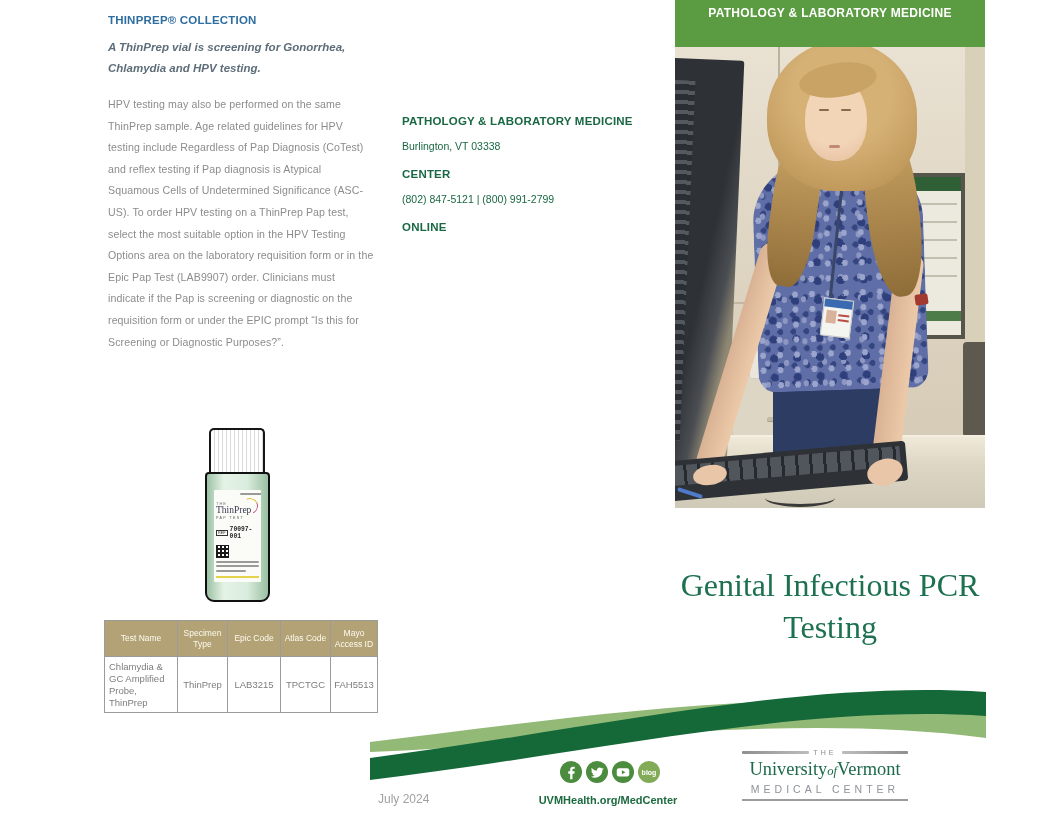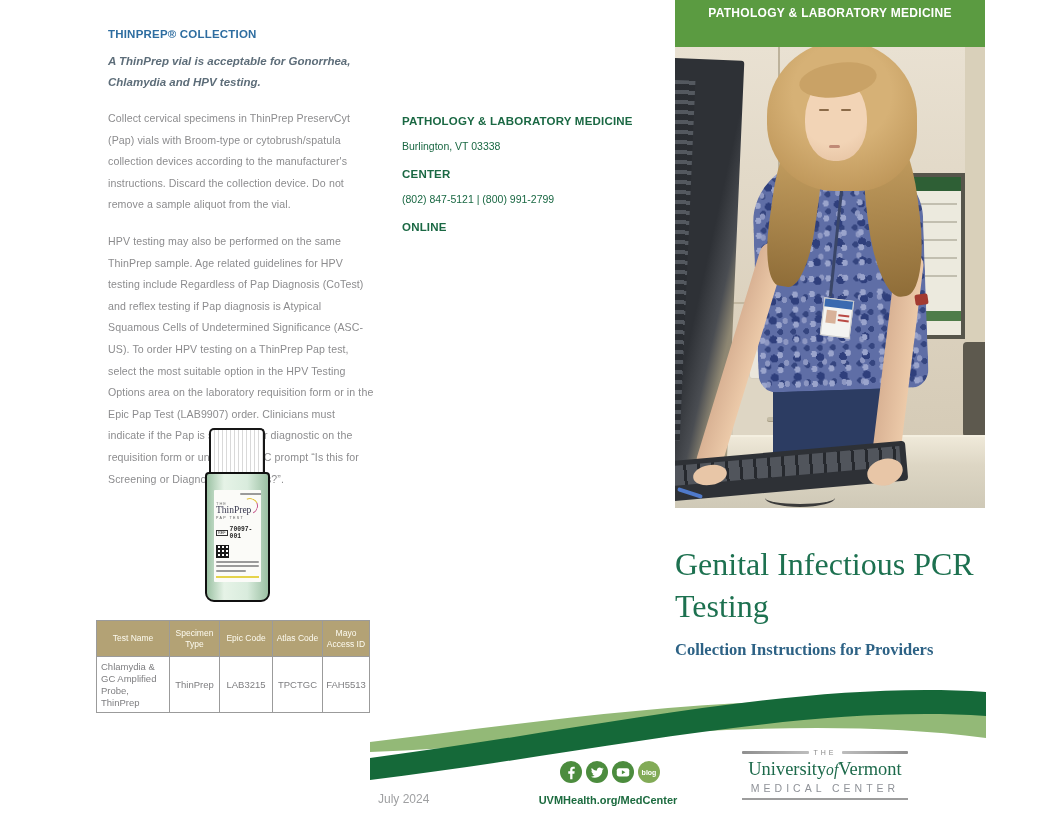--- a/index.html
+++ b/index.html
@@ -1,21 +1,21 @@
 <!DOCTYPE html>
 <html><head>
 <meta charset="utf-8">
 <style>
   * { margin:0; padding:0; box-sizing:border-box; }
   html,body { width:1056px; height:816px; background:#ffffff; font-family:"Liberation Sans", sans-serif; }
   .page { position:relative; width:1056px; height:816px; background:#fff; overflow:hidden; }
 
   
   .left-col { position:absolute; left:108px; top:14px; width:268px; }
-  .lc-heading { color:#2e6da0; font-size:11.5px; font-weight:bold; letter-spacing:.2px;margin-top:14px; }
+  .lc-heading { color:#2e6da0; font-size:11.5px; font-weight:bold; letter-spacing:.2px; }
   .lc-subhead { margin-top:11px; color:#5d6d79; font-size:11.5px; font-weight:bold; font-style:italic; line-height:21px; width:250px; }
   .lc-para { margin-top:15px; color:#8c8c8e; font-size:10.6px; line-height:21.6px; width:266px; letter-spacing:.1px; }
 
   
   .vial { position:absolute; left:203px; top:428px; width:69px; height:174px; }
   .vial-cap { position:absolute; left:6px; top:0; width:56px; height:46px; border:2px solid #161616; border-bottom:none; border-radius:5px 5px 2px 2px;
     background:repeating-linear-gradient(90deg,#ffffff 0 3px,#d9d9d9 3px 4px); }
   .vial-body { position:absolute; left:2px; top:44px; width:65px; height:130px; border:2px solid #101010; border-radius:4px 4px 9px 9px;
     background:linear-gradient(90deg,#9cc2a4 0,#e6f3e7 28%,#d9ecdd 66%,#9bc0a3 100%); }
   .vial-label { position:absolute; left:7px; top:16px; width:47px; height:92px; background:#fbfbf8; border-radius:1px; padding:2px 2px; overflow:hidden; }
@@ -28,21 +28,21 @@
   .vl-refnum { font-family:"Liberation Mono", monospace; font-size:6.3px; font-weight:bold; color:#1d1d1d; }
   .vl-qr-row { display:flex; gap:2px; margin-top:5px; align-items:flex-start; }
   .vl-qr { width:13px; height:13px; background-color:#fff;
     background-image:repeating-linear-gradient(0deg,#1a1a1a 0 2px,transparent 2px 4px),repeating-linear-gradient(90deg,#1a1a1a 0 2px,#ffffff 2px 4px); }
   .vl-qrtxt { font-size:3.6px; color:#666; margin-top:3px; }
   .vl-line { height:2px; background:#9a9a9a; margin-top:2.5px; border-radius:1px; }
   .vl-line.short { width:70%; }
   .vl-yellow { height:2px; background:#e5d34b; margin-top:4px; }
 
   
-  .test-table { position:absolute; left:96px; top:620px; border-collapse:collapse; }
+  .test-table { position:absolute; left:104px; top:620px; border-collapse:collapse; }
   .test-table th, .test-table td { border:1px solid #9b9b9b; }
   .test-table th { background:#b3a275; color:#fdfbf0; font-weight:400; font-size:8.5px; line-height:10.5px; padding:5px 2px; height:36px; text-align:center; }
   .test-table td { color:#7e7e80; font-size:9.5px; line-height:12px; height:56px; text-align:center; padding:2px; }
   .test-table td:first-child { text-align:left; padding-left:4px; }
   .cw1{width:73px;} .cw2{width:50px;} .cw3{width:53px;} .cw4{width:50px;} .cw5{width:47px;}
 
   
   .contact { position:absolute; left:402px; top:115px; width:260px; color:#1a6843; }
   .ct-h { font-size:11.5px; font-weight:bold; letter-spacing:.2px; margin-bottom:9px; }
   .ct-line { font-size:10.5px; line-height:21px; }
@@ -97,56 +97,55 @@
   .ph-badge { position:absolute; left:147px; top:252px; width:30px; height:38px; background:#f4f4f1; border:1px solid #c9c9c9; transform:rotate(7deg); }
   .ph-badge .stripe { position:absolute; left:0; top:0; width:100%; height:8px; background:#3a6ab0; }
   .ph-badge .pic { position:absolute; left:3px; top:11px; width:10px; height:13px; background:#d8b29a; }
   .ph-badge .bl { position:absolute; left:15px; width:11px; height:2px; background:#b94a44; }
   .ph-redtag { position:absolute; left:240px; top:247px; width:13px; height:11px; background:#a23a31; transform:rotate(-8deg); border-radius:2px; }
   .ph-keyboard { position:absolute; left:-8px; top:404px; width:240px; height:40px; background:#2e3136; border-radius:4px; transform:rotate(-5deg); }
   .ph-keys { position:absolute; left:6px; top:5px; width:228px; height:20px; background:repeating-linear-gradient(90deg,#51555c 0 11px,#26292e 11px 14px); }
   .ph-cable { position:absolute; left:90px; top:442px; width:70px; height:18px; border-bottom:3px solid #3a3a3a; border-radius:50%; }
   .ph-pen { position:absolute; left:2px; top:444px; width:26px; height:4px; background:#4f79c9; border-radius:2px; transform:rotate(18deg); }
 
-  .cover-title { position:absolute; left:675px; top:543px; width:310px; text-align:left; font-family:"Liberation Serif", serif; color:#1d7150; }
+  .cover-title { position:absolute; left:675px; top:564px; width:310px; text-align:center; font-family:"Liberation Serif", serif; color:#1d7150; }
   .cover-title .t-line { font-size:32px; line-height:42px; }
   .cover-sub { margin-top:13px; font-size:16.5px; font-weight:bold; color:#2d6285; }
 
   
   .swoosh { position:absolute; left:360px; top:678px; width:640px; height:112px; }
   .date { position:absolute; left:378px; top:792px; font-size:12px; color:#9fa0a2; }
   .social { position:absolute; left:560px; top:761px; display:flex; gap:4px; }
   .soc { width:22px; height:22px; border-radius:50%; background:#4c8c3e; display:flex; align-items:center; justify-content:center; }
   .soc.blog { background:#82ab57; }
   .soc svg { display:block; }
   .soc .blog-txt { color:#fff; font-size:7px; font-weight:bold; }
   .footer-url { position:absolute; left:527px; top:794px; width:162px; text-align:center; font-size:11px; font-weight:bold; color:#1c6b3f; }
 
   .uvm-logo { position:absolute; left:742px; top:749px; width:166px; text-align:center; }
   .uvm-the-row { display:flex; align-items:center; justify-content:center; gap:5px; }
   .uvm-the-row .rule { flex:1; height:3px; background:linear-gradient(90deg,#bdbdbd,#8f8f8f); border-radius:1px; }
   .uvm-the-row .rule.left { background:linear-gradient(90deg,#8f8f8f,#bdbdbd); }
   .uvm-the { font-size:7px; letter-spacing:3px; color:#8b8b8b; }
   .uvm-name { font-family:"Liberation Serif", serif; color:#1d6a4b; font-size:19px; line-height:22px; margin-top:2px; transform:scaleX(.97); }
-  .uvm-name .of { font-style:italic; font-size:16px; }
+  .uvm-name .of { font-style:italic; font-size:13px; }
   .uvm-med { font-size:10.5px; letter-spacing:4px; color:#8f9298; margin-top:1px; }
   .uvm-rule-bot { height:2px; background:#9d9d9d; margin-top:4px; }
 </style>
 </head>
 <body>
 
 <div class="page">
 
   <div class="left-col">
     <div class="lc-heading">THINPREP® COLLECTION</div>
     <div class="lc-subhead">
-      <span>A ThinPrep vial  is acceptable for Gonorrhea,</span><br>
+      <span>A ThinPrep vial  is screening for Gonorrhea,</span><br>
       <span>Chlamydia and HPV  testing.</span>
     </div>
-    <div class="lc-para">Collect cervical specimens in ThinPrep PreservCyt (Pap) vials with Broom-type or cytobrush/spatula collection devices according to the manufacturer's instructions. Discard the collection device. Do not remove a sample aliquot from the vial.</div>
     <div class="lc-para">HPV testing may also be performed on the same ThinPrep sample. Age related guidelines for HPV testing include Regardless of Pap Diagnosis (CoTest) and reflex testing if Pap diagnosis is Atypical Squamous Cells of Undetermined Significance (ASC-US). To order HPV testing on a ThinPrep Pap test, select the most suitable option in the HPV Testing Options area on the laboratory requisition form or in the Epic Pap Test (LAB9907) order.  Clinicians must indicate if the Pap is screening or diagnostic on the requisition form or under the EPIC prompt “Is this for Screening or Diagnostic Purposes?”.</div>
   </div>
 
   <div class="vial">
     <div class="vial-cap"></div>
     <div class="vial-body">
       <div class="vial-label">
         <div class="vl-line short" style="margin-left:24px;margin-top:1px"></div>
         <div class="vl-the">THE</div>
         <div class="vl-brand">ThinPrep</div>
@@ -253,21 +252,20 @@
     </div>
     <div class="ph-cable"></div>
     <div class="ph-pen"></div>
     <div class="ph-hand left"></div>
     <div class="ph-hand right"></div>
   </div>
 
   <div class="cover-title">
     <div class="t-line">Genital Infectious PCR</div>
     <div class="t-line">Testing</div>
-    <div class="cover-sub">Collection Instructions for Providers</div>
   </div>
 
   <svg class="swoosh" viewBox="0 0 640 112">
     <path d="M10,64 C210,40 430,6 626,32 L626,60 C430,34 210,66 10,74 Z" fill="#93b977"></path>
     <path d="M10,80 C240,50 440,2 626,14 L626,38 C440,26 240,74 10,102 Z" fill="#156939"></path>
   </svg>
 
   <div class="date">July 2024</div>
 
   <div class="social">

